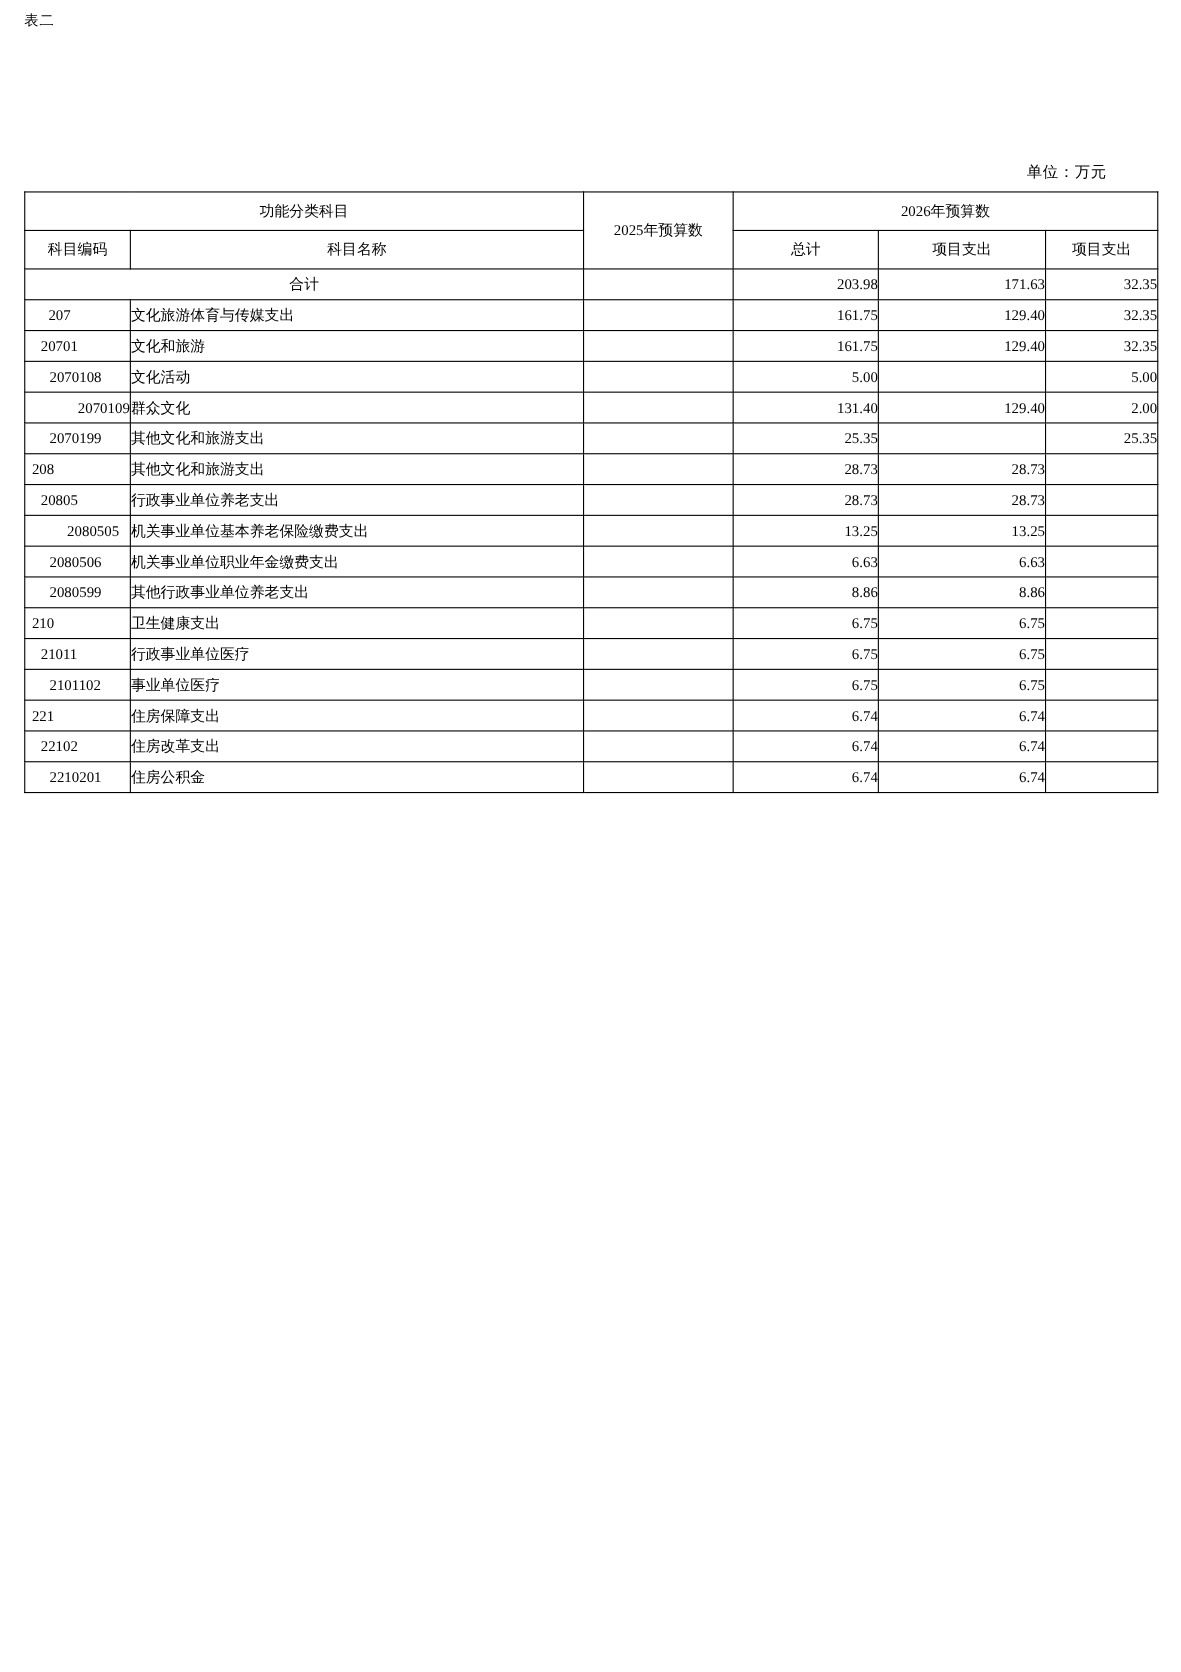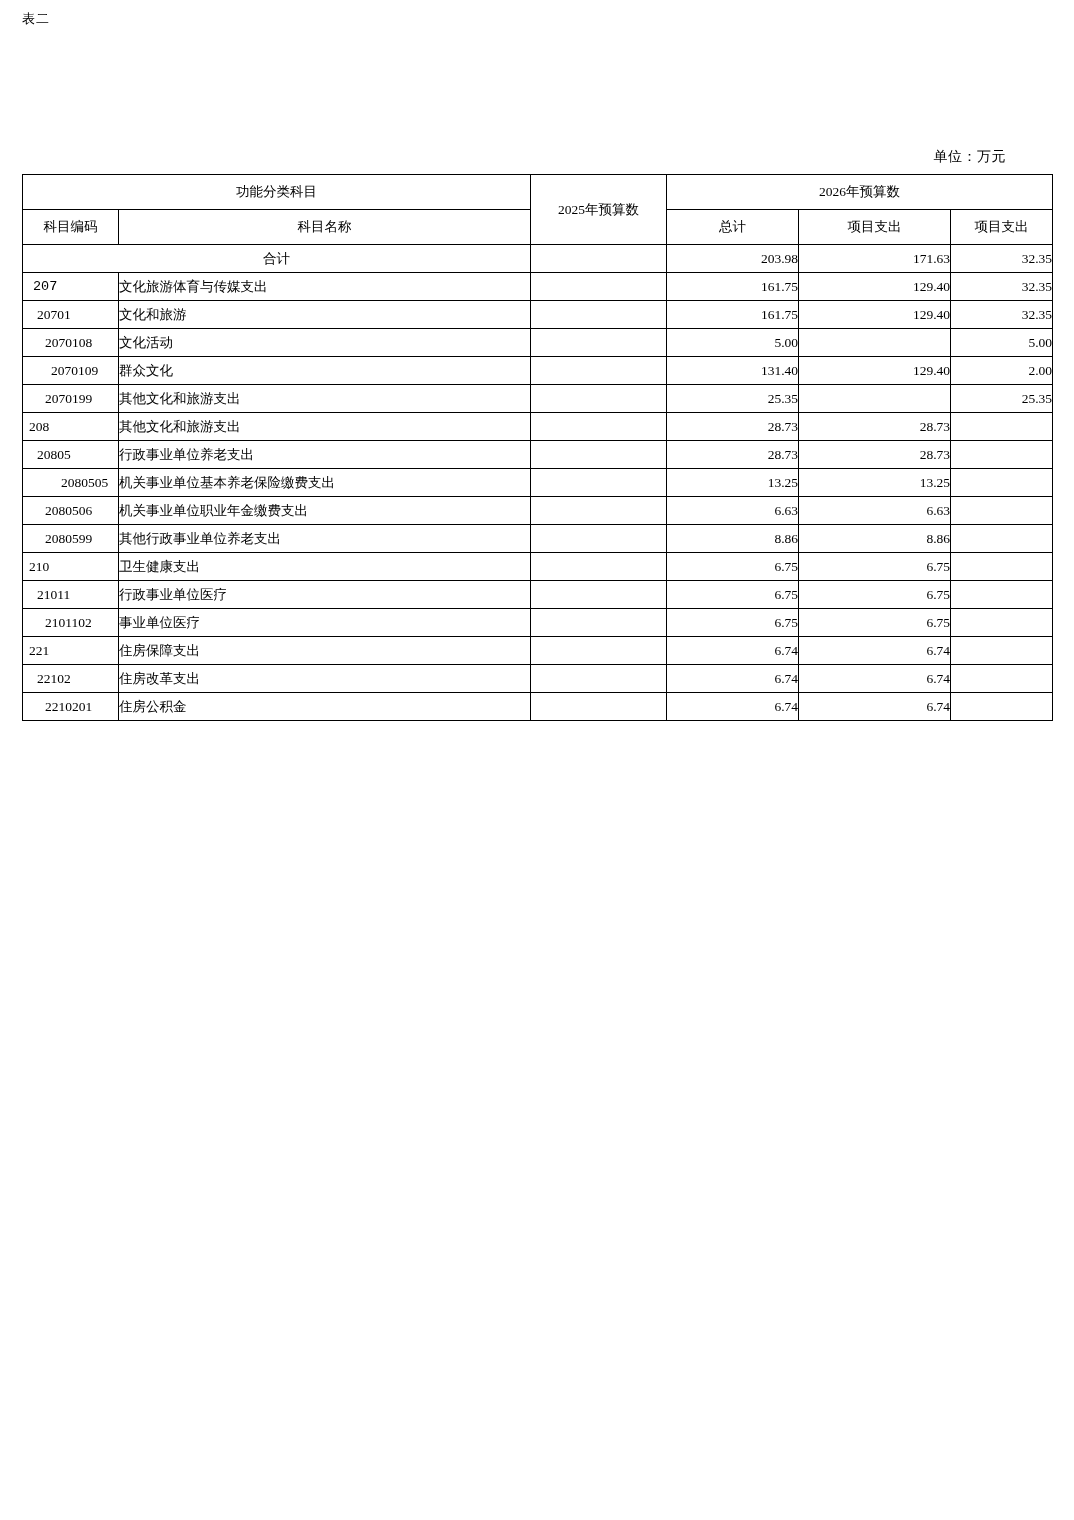--- a/index.html
+++ b/index.html
@@ -136,21 +136,21 @@
     </thead>
     <tbody>
       <tr class="total-row">
         <td class="row-cell total-label" colspan="2">合计</td>
         <td class="row-cell c-num"></td>
         <td class="row-cell c-num">203.98</td>
         <td class="row-cell c-num">171.63</td>
         <td class="row-cell c-num">32.35</td>
       </tr>
     <tr>
-          <td class="row-cell c-code" style="padding-left: 10px; font-family: Liberation Mono, monospace;">207</td>
+          <td class="row-cell c-code" style="padding-left: 21px;">207</td>
           <td class="row-cell c-name lvl0">文化旅游体育与传媒支出</td>
           <td class="row-cell c-num"></td>
           <td class="row-cell c-num">161.75</td>
           <td class="row-cell c-num">129.40</td>
           <td class="row-cell c-num">32.35</td>
         </tr>
         <tr>
           <td class="row-cell c-code" style="padding-left: 14px;">20701</td>
           <td class="row-cell c-name lvl1">文化和旅游</td>
           <td class="row-cell c-num"></td>
@@ -160,21 +160,21 @@
         </tr>
         <tr>
           <td class="row-cell c-code" style="padding-left: 22px;">2070108</td>
           <td class="row-cell c-name lvl2">文化活动</td>
           <td class="row-cell c-num"></td>
           <td class="row-cell c-num">5.00</td>
           <td class="row-cell c-num"></td>
           <td class="row-cell c-num">5.00</td>
         </tr>
         <tr>
-          <td class="row-cell c-code" style="padding-left: 28px;">2070109</td>
+          <td class="row-cell c-code" style="padding-left: 28px; text-align: right;">2070109</td>
           <td class="row-cell c-name lvl2">群众文化</td>
           <td class="row-cell c-num"></td>
           <td class="row-cell c-num">131.40</td>
           <td class="row-cell c-num">129.40</td>
           <td class="row-cell c-num">2.00</td>
         </tr>
         <tr>
           <td class="row-cell c-code" style="padding-left: 22px;">2070199</td>
           <td class="row-cell c-name lvl2">其他文化和旅游支出</td>
           <td class="row-cell c-num"></td>

